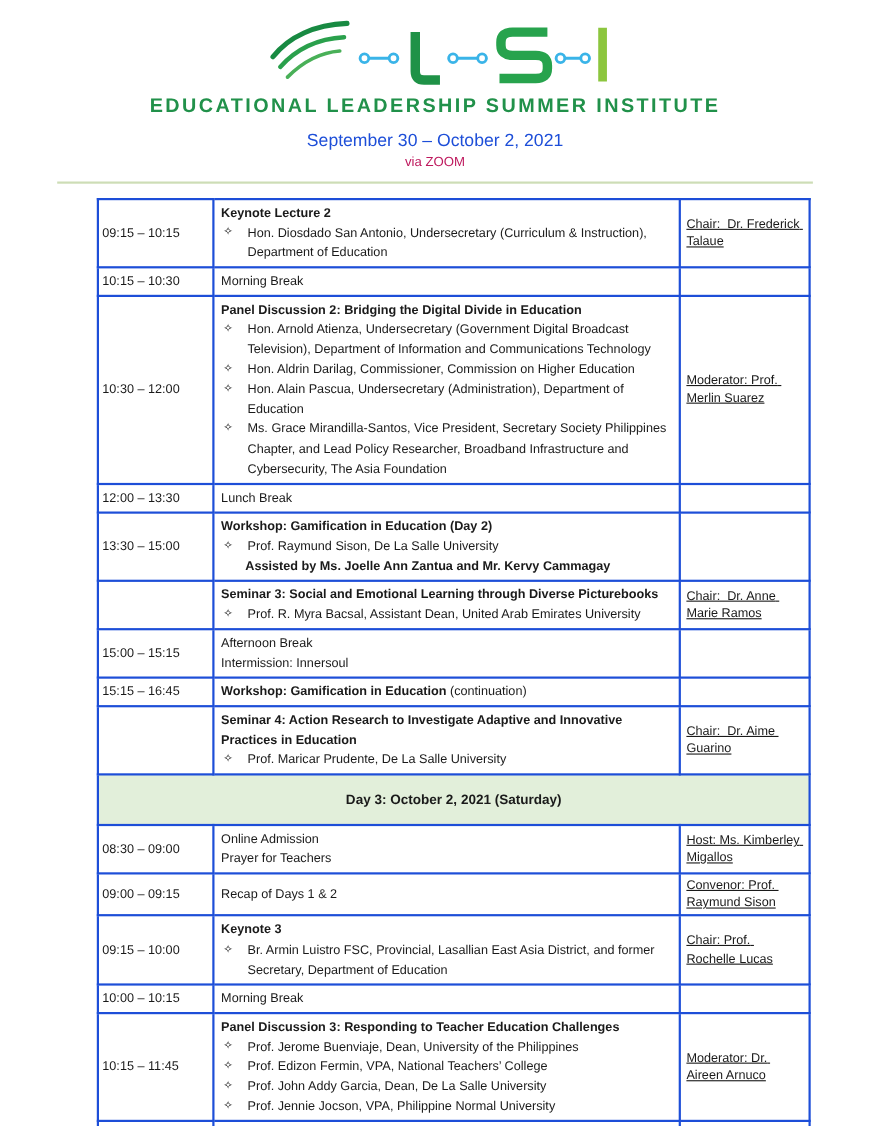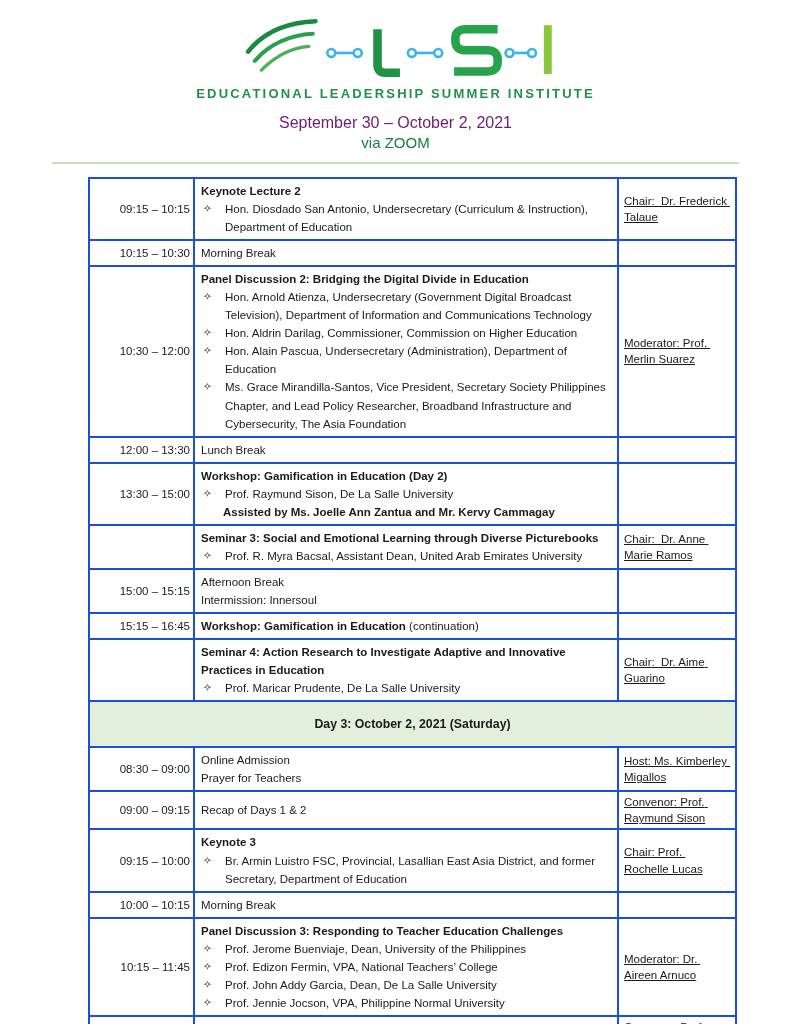--- a/index.html
+++ b/index.html
@@ -1,29 +1,29 @@
 <!DOCTYPE html>
 <html><head>
 <meta charset="utf-8">
 <style>
   html,body{margin:0;padding:0;background:#fff;}
   .page{width:791px;height:1024px;margin:0 auto;background:#fff;overflow:hidden;
         font-family:"Liberation Sans","DejaVu Sans",sans-serif;color:#1a1a1a;position:relative;}
   
   .header{text-align:center;padding-top:16px;}
   .logo-svg{display:block;margin:0 auto;}
-  .institute-name{margin-top:4px;font-size:13px;font-weight:bold;letter-spacing:2.2px;color:#21914a;}
-  .date-range{margin-top:13px;font-size:16px;color:#701a75;}
-  .venue{margin-top:2px;font-size:15px;color:#15803d;}
+  .institute-name{margin-top:4px;font-size:18px;font-weight:bold;letter-spacing:2.2px;color:#21914a;}
+  .date-range{margin-top:13px;font-size:16px;color:#1d4ed8;}
+  .venue{margin-top:2px;font-size:12px;color:#be185d;}
   .divider{height:2px;background:#cdddb6;margin:11px 52px 0 52px;}
   
   .tbl-wrap{margin:13px 0 0 88px;}
   table.sched{border-collapse:collapse;width:615px;table-layout:fixed;font-size:11.5px;}
   table.sched td{border:2px solid #1d4ed8;}
-  td.time{width:97px;text-align:right;vertical-align:middle;padding:2px 3px;}
+  td.time{width:97px;text-align:left;vertical-align:middle;padding:2px 3px;}
   td.content{width:412px;vertical-align:middle;padding:3px 4px 3px 6px;line-height:1.57;}
   td.side{width:106px;vertical-align:middle;padding:2px 5px;line-height:1.4;white-space:pre-wrap;text-decoration:underline;}
   .ln{margin:0;}
   .ln.bold{font-weight:bold;}
   .ln.bullet{display:flex;}
   .glyph{flex:0 0 22px;font-family:"DejaVu Sans",sans-serif;font-size:10.5px;padding-left:2px;}
   .btext{flex:1;}
   .ln.indent{padding-left:22px;font-weight:bold;}
   td.day3{background:#e2efda;text-align:center;font-weight:bold;font-size:12.3px;padding:15px 2px;}
 </style>

